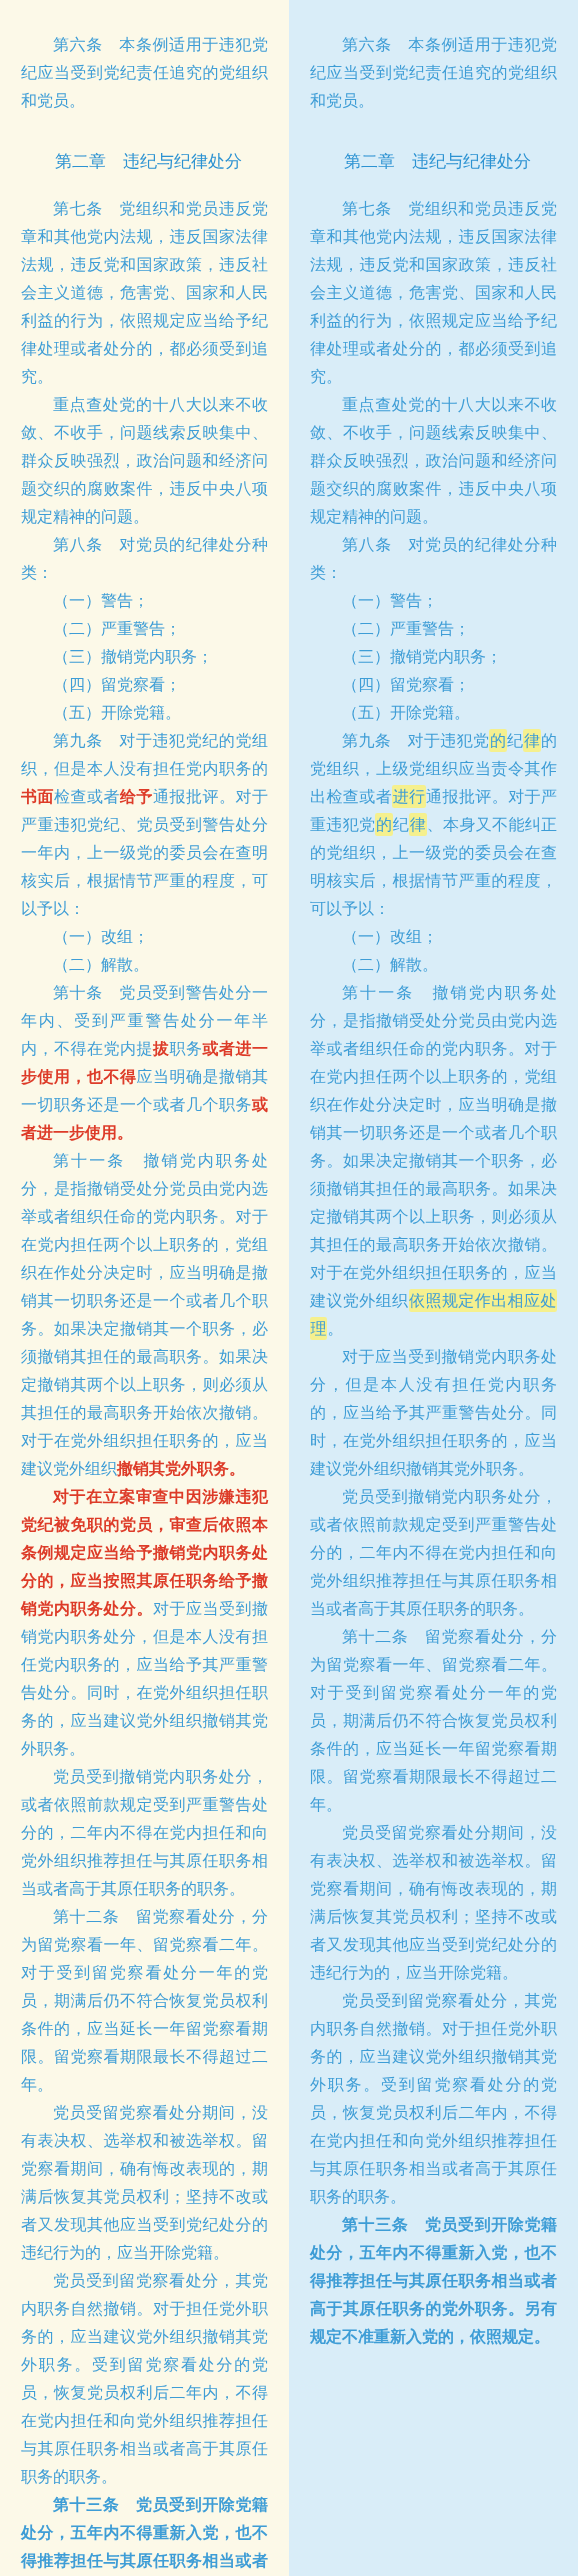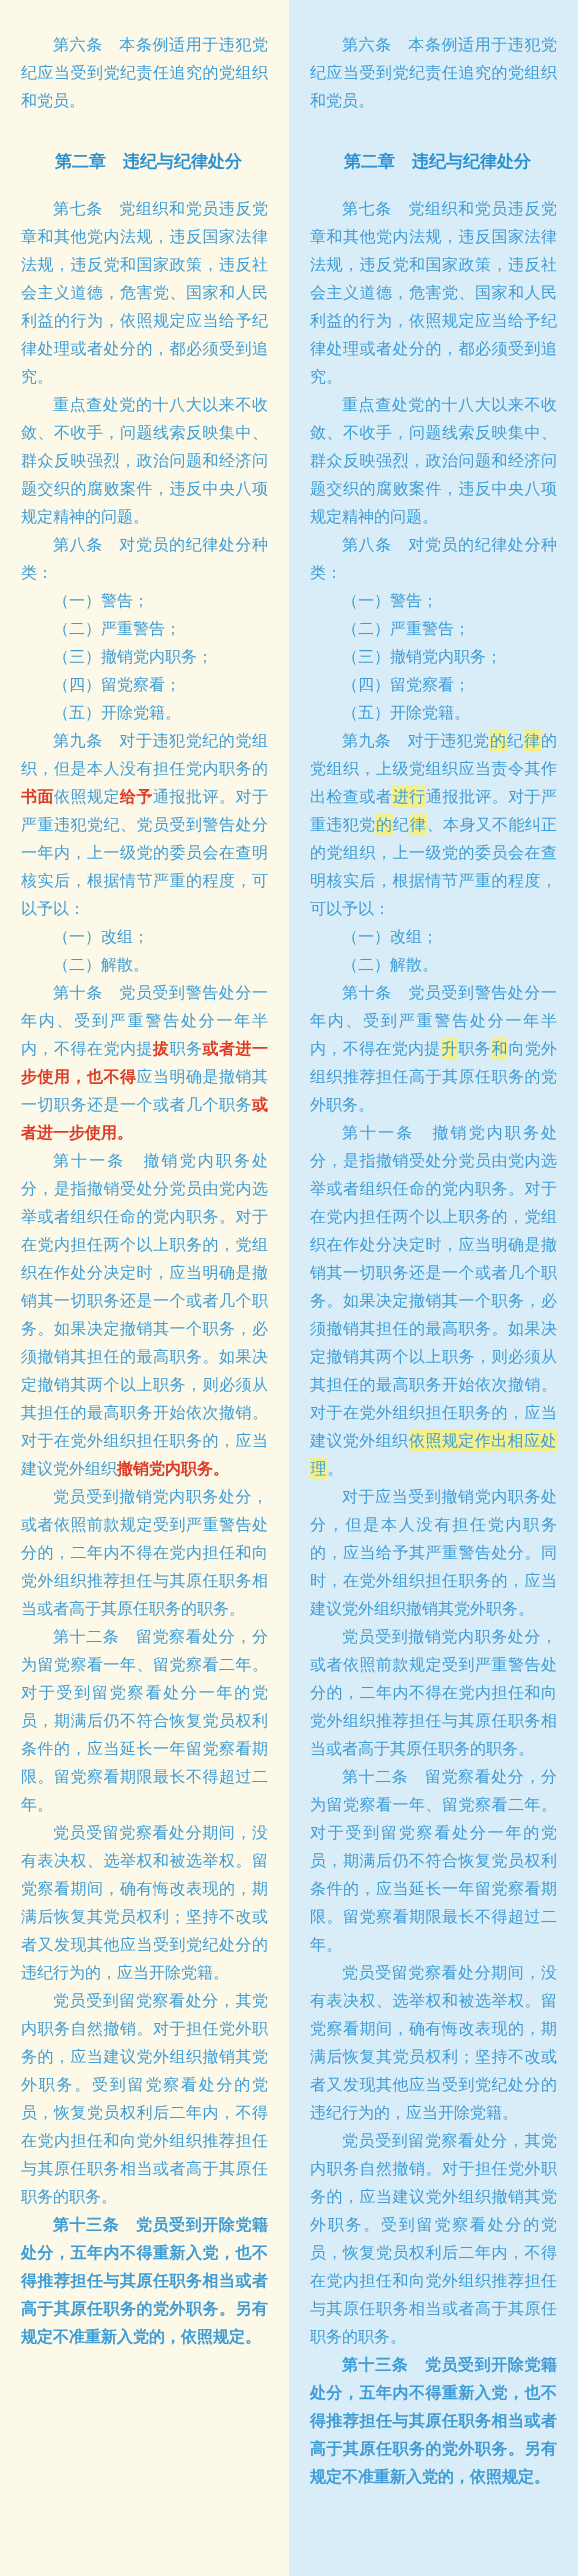--- a/index.html
+++ b/index.html
@@ -29,21 +29,21 @@
     color:var(--blue);
     text-align:justify;
     overflow:hidden;
   }
   p.blk{
     margin:0;
     text-indent:2em;
     word-break:break-all;
   }
   p.t-heading{
-    font-weight:bold;
+    font-weight:normal;
     color:var(--heading-blue);
     margin:32px 0 20px 0;
     font-size:17px;
   }
   .sp-art{margin-top:23px;}
   .sp-12l{margin-top:17.4px;}
   .sp-11r{margin-top:52px;}
   .sp-12r{margin-top:127px;}
   .sp-13{margin-top:19.7px;font-weight:bold;}
   .seg-n{color:inherit;}
@@ -67,46 +67,46 @@
       <p class="blk t-para sp-0"><span class="seg-n">第六条　本条例适用于违犯党纪应当受到党纪责任追究的党组织和党员。</span></p>
       <p class="blk t-heading sp-0"><span class="seg-n">第二章　违纪与纪律处分</span></p>
       <p class="blk t-para sp-0"><span class="seg-n">第七条　党组织和党员违反党章和其他党内法规，违反国家法律法规，违反党和国家政策，违反社会主义道德，危害党、国家和人民利益的行为，依照规定应当给予纪律处理或者处分的，都必须受到追究。</span></p>
       <p class="blk t-para sp-0"><span class="seg-n">重点查处党的十八大以来不收敛、不收手，问题线索反映集中、群众反映强烈，政治问题和经济问题交织的腐败案件，违反中央八项规定精神的问题。</span></p>
       <p class="blk t-para sp-art"><span class="seg-n">第八条　对党员的纪律处分种类：</span></p>
       <p class="blk t-item sp-0"><span class="seg-n">（一）警告；</span></p>
       <p class="blk t-item sp-0"><span class="seg-n">（二）严重警告；</span></p>
       <p class="blk t-item sp-0"><span class="seg-n">（三）撤销党内职务；</span></p>
       <p class="blk t-item sp-0"><span class="seg-n">（四）留党察看；</span></p>
       <p class="blk t-item sp-0"><span class="seg-n">（五）开除党籍。</span></p>
-      <p class="blk t-para sp-art"><span class="seg-n">第九条　对于违犯党纪的党组织，但是本人没有担任党内职务的</span><span class="seg-r">书面</span><span class="seg-n">依照规定</span><span class="seg-r">给予</span><span class="seg-n">通报批评。对于严重违犯党纪、党员受到警告处分一年内，上一级党的委员会在查明核实后，根据情节严重的程度，可以予以：</span></p>
+      <p class="blk t-para sp-art"><span class="seg-n">第九条　对于违犯党纪的党组织，但是本人没有担任党内职务的</span><span class="seg-r">书面</span><span class="seg-n">检查或者</span><span class="seg-r">给予</span><span class="seg-n">通报批评。对于严重违犯党纪、党员受到警告处分一年内，上一级党的委员会在查明核实后，根据情节严重的程度，可以予以：</span></p>
       <p class="blk t-item sp-0"><span class="seg-n">（一）改组；</span></p>
       <p class="blk t-item sp-0"><span class="seg-n">（二）解散。</span></p>
       <p class="blk t-para sp-art"><span class="seg-n">第十条　党员受到警告处分一年内、受到严重警告处分一年半内，不得在党内提</span><span class="seg-r">拔</span><span class="seg-n">职务</span><span class="seg-r">或者进一步使用，也不得</span><span class="seg-n">应当明确是撤销其一切职务还是一个或者几个职务</span><span class="seg-r">或者进一步使用。</span></p>
-      <p class="blk t-para sp-art"><span class="seg-n">第十一条　撤销党内职务处分，是指撤销受处分党员由党内选举或者组织任命的党内职务。对于在党内担任两个以上职务的，党组织在作处分决定时，应当明确是撤销其一切职务还是一个或者几个职务。如果决定撤销其一个职务，必须撤销其担任的最高职务。如果决定撤销其两个以上职务，则必须从其担任的最高职务开始依次撤销。对于在党外组织担任职务的，应当建议党外组织</span><span class="seg-r">撤销党内职务。</span></p>
+      <p class="blk t-para sp-art"><span class="seg-n">第十一条　撤销党内职务处分，是指撤销受处分党员由党内选举或者组织任命的党内职务。对于在党内担任两个以上职务的，党组织在作处分决定时，应当明确是撤销其一切职务还是一个或者几个职务。如果决定撤销其一个职务，必须撤销其担任的最高职务。如果决定撤销其两个以上职务，则必须从其担任的最高职务开始依次撤销。对于在党外组织担任职务的，应当建议党外组织</span><span class="seg-r">撤销其党外职务。</span></p>
+      <p class="blk t-para sp-0"><span class="seg-r">对于在立案审查中因涉嫌违犯党纪被免职的党员，审查后依照本条例规定应当给予撤销党内职务处分的，应当按照其原任职务给予撤销党内职务处分。</span><span class="seg-n">对于应当受到撤销党内职务处分，但是本人没有担任党内职务的，应当给予其严重警告处分。同时，在党外组织担任职务的，应当建议党外组织撤销其党外职务。</span></p>
       <p class="blk t-para sp-0"><span class="seg-n">党员受到撤销党内职务处分，或者依照前款规定受到严重警告处分的，二年内不得在党内担任和向党外组织推荐担任与其原任职务相当或者高于其原任职务的职务。</span></p>
       <p class="blk t-para sp-12l"><span class="seg-n">第十二条　留党察看处分，分为留党察看一年、留党察看二年。对于受到留党察看处分一年的党员，期满后仍不符合恢复党员权利条件的，应当延长一年留党察看期限。留党察看期限最长不得超过二年。</span></p>
       <p class="blk t-para sp-0"><span class="seg-n">党员受留党察看处分期间，没有表决权、选举权和被选举权。留党察看期间，确有悔改表现的，期满后恢复其党员权利；坚持不改或者又发现其他应当受到党纪处分的违纪行为的，应当开除党籍。</span></p>
       <p class="blk t-para sp-0"><span class="seg-n">党员受到留党察看处分，其党内职务自然撤销。对于担任党外职务的，应当建议党外组织撤销其党外职务。受到留党察看处分的党员，恢复党员权利后二年内，不得在党内担任和向党外组织推荐担任与其原任职务相当或者高于其原任职务的职务。</span></p>
       <p class="blk t-para sp-13"><span class="seg-n">第十三条　党员受到开除党籍处分，五年内不得重新入党，也不得推荐担任与其原任职务相当或者高于其原任职务的党外职务。另有规定不准重新入党的，依照规定。</span></p>
     </section>
   <section class="col col-right" style="background: rgb(217, 237, 248);">
       <p class="blk t-para sp-0"><span class="seg-n">第六条　本条例适用于违犯党纪应当受到党纪责任追究的党组织和党员。</span></p>
       <p class="blk t-heading sp-0"><span class="seg-n">第二章　违纪与纪律处分</span></p>
       <p class="blk t-para sp-0"><span class="seg-n">第七条　党组织和党员违反党章和其他党内法规，违反国家法律法规，违反党和国家政策，违反社会主义道德，危害党、国家和人民利益的行为，依照规定应当给予纪律处理或者处分的，都必须受到追究。</span></p>
       <p class="blk t-para sp-0"><span class="seg-n">重点查处党的十八大以来不收敛、不收手，问题线索反映集中、群众反映强烈，政治问题和经济问题交织的腐败案件，违反中央八项规定精神的问题。</span></p>
       <p class="blk t-para sp-art"><span class="seg-n">第八条　对党员的纪律处分种类：</span></p>
       <p class="blk t-item sp-0"><span class="seg-n">（一）警告；</span></p>
       <p class="blk t-item sp-0"><span class="seg-n">（二）严重警告；</span></p>
       <p class="blk t-item sp-0"><span class="seg-n">（三）撤销党内职务；</span></p>
       <p class="blk t-item sp-0"><span class="seg-n">（四）留党察看；</span></p>
       <p class="blk t-item sp-0"><span class="seg-n">（五）开除党籍。</span></p>
       <p class="blk t-para sp-art"><span class="seg-n">第九条　对于违犯党</span><span class="seg-h">的</span><span class="seg-n">纪</span><span class="seg-h">律</span><span class="seg-n">的党组织，上级党组织应当责令其作出检查或者</span><span class="seg-h">进行</span><span class="seg-n">通报批评。对于严重违犯党</span><span class="seg-h">的</span><span class="seg-n">纪</span><span class="seg-h">律</span><span class="seg-n">、本身又不能纠正的党组织，上一级党的委员会在查明核实后，根据情节严重的程度，可以予以：</span></p>
       <p class="blk t-item sp-0"><span class="seg-n">（一）改组；</span></p>
       <p class="blk t-item sp-0"><span class="seg-n">（二）解散。</span></p>
-      <p class="blk t-para sp-art"><span class="seg-n">第十条　党员受到警告处分一年内、受到严重警告处分一年半内，不得在党内提</span><span class="seg-h">升</span><span class="seg-n">职务</span><span class="seg-h">和</span><span class="seg-n">向党外组织推荐担任高于其原任职务的党外职务。</span></p>
       <p class="blk t-para sp-11r"><span class="seg-n">第十一条　撤销党内职务处分，是指撤销受处分党员由党内选举或者组织任命的党内职务。对于在党内担任两个以上职务的，党组织在作处分决定时，应当明确是撤销其一切职务还是一个或者几个职务。如果决定撤销其一个职务，必须撤销其担任的最高职务。如果决定撤销其两个以上职务，则必须从其担任的最高职务开始依次撤销。对于在党外组织担任职务的，应当建议党外组织</span><span class="seg-h">依照规定作出相应处理</span><span class="seg-n">。</span></p>
       <p class="blk t-para sp-0"><span class="seg-n">对于应当受到撤销党内职务处分，但是本人没有担任党内职务的，应当给予其严重警告处分。同时，在党外组织担任职务的，应当建议党外组织撤销其党外职务。</span></p>
       <p class="blk t-para sp-0"><span class="seg-n">党员受到撤销党内职务处分，或者依照前款规定受到严重警告处分的，二年内不得在党内担任和向党外组织推荐担任与其原任职务相当或者高于其原任职务的职务。</span></p>
       <p class="blk t-para sp-12r"><span class="seg-n">第十二条　留党察看处分，分为留党察看一年、留党察看二年。对于受到留党察看处分一年的党员，期满后仍不符合恢复党员权利条件的，应当延长一年留党察看期限。留党察看期限最长不得超过二年。</span></p>
       <p class="blk t-para sp-0"><span class="seg-n">党员受留党察看处分期间，没有表决权、选举权和被选举权。留党察看期间，确有悔改表现的，期满后恢复其党员权利；坚持不改或者又发现其他应当受到党纪处分的违纪行为的，应当开除党籍。</span></p>
       <p class="blk t-para sp-0"><span class="seg-n">党员受到留党察看处分，其党内职务自然撤销。对于担任党外职务的，应当建议党外组织撤销其党外职务。受到留党察看处分的党员，恢复党员权利后二年内，不得在党内担任和向党外组织推荐担任与其原任职务相当或者高于其原任职务的职务。</span></p>
       <p class="blk t-para sp-13"><span class="seg-n">第十三条　党员受到开除党籍处分，五年内不得重新入党，也不得推荐担任与其原任职务相当或者高于其原任职务的党外职务。另有规定不准重新入党的，依照规定。</span></p>
     </section>
 </div>
 

